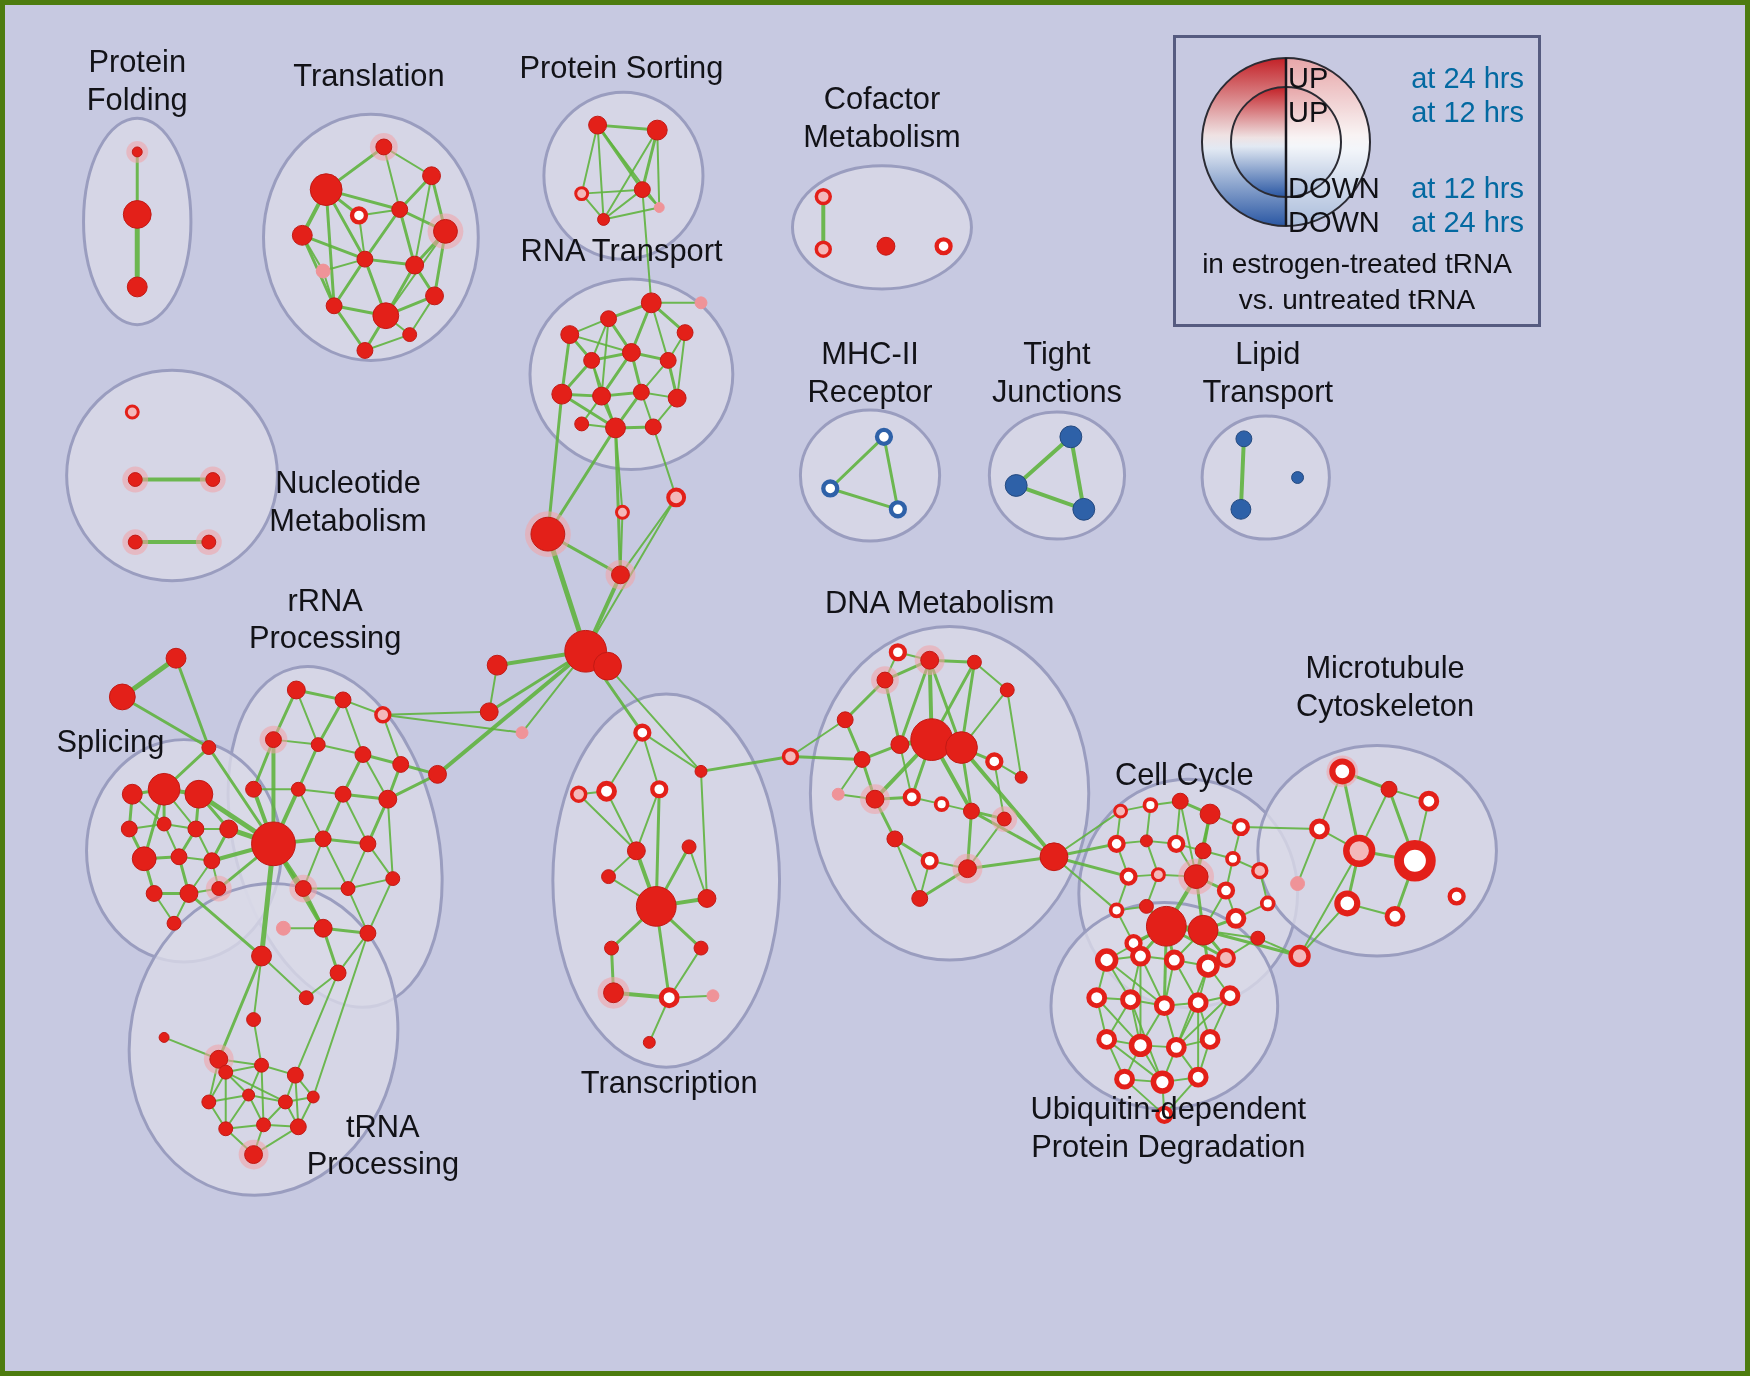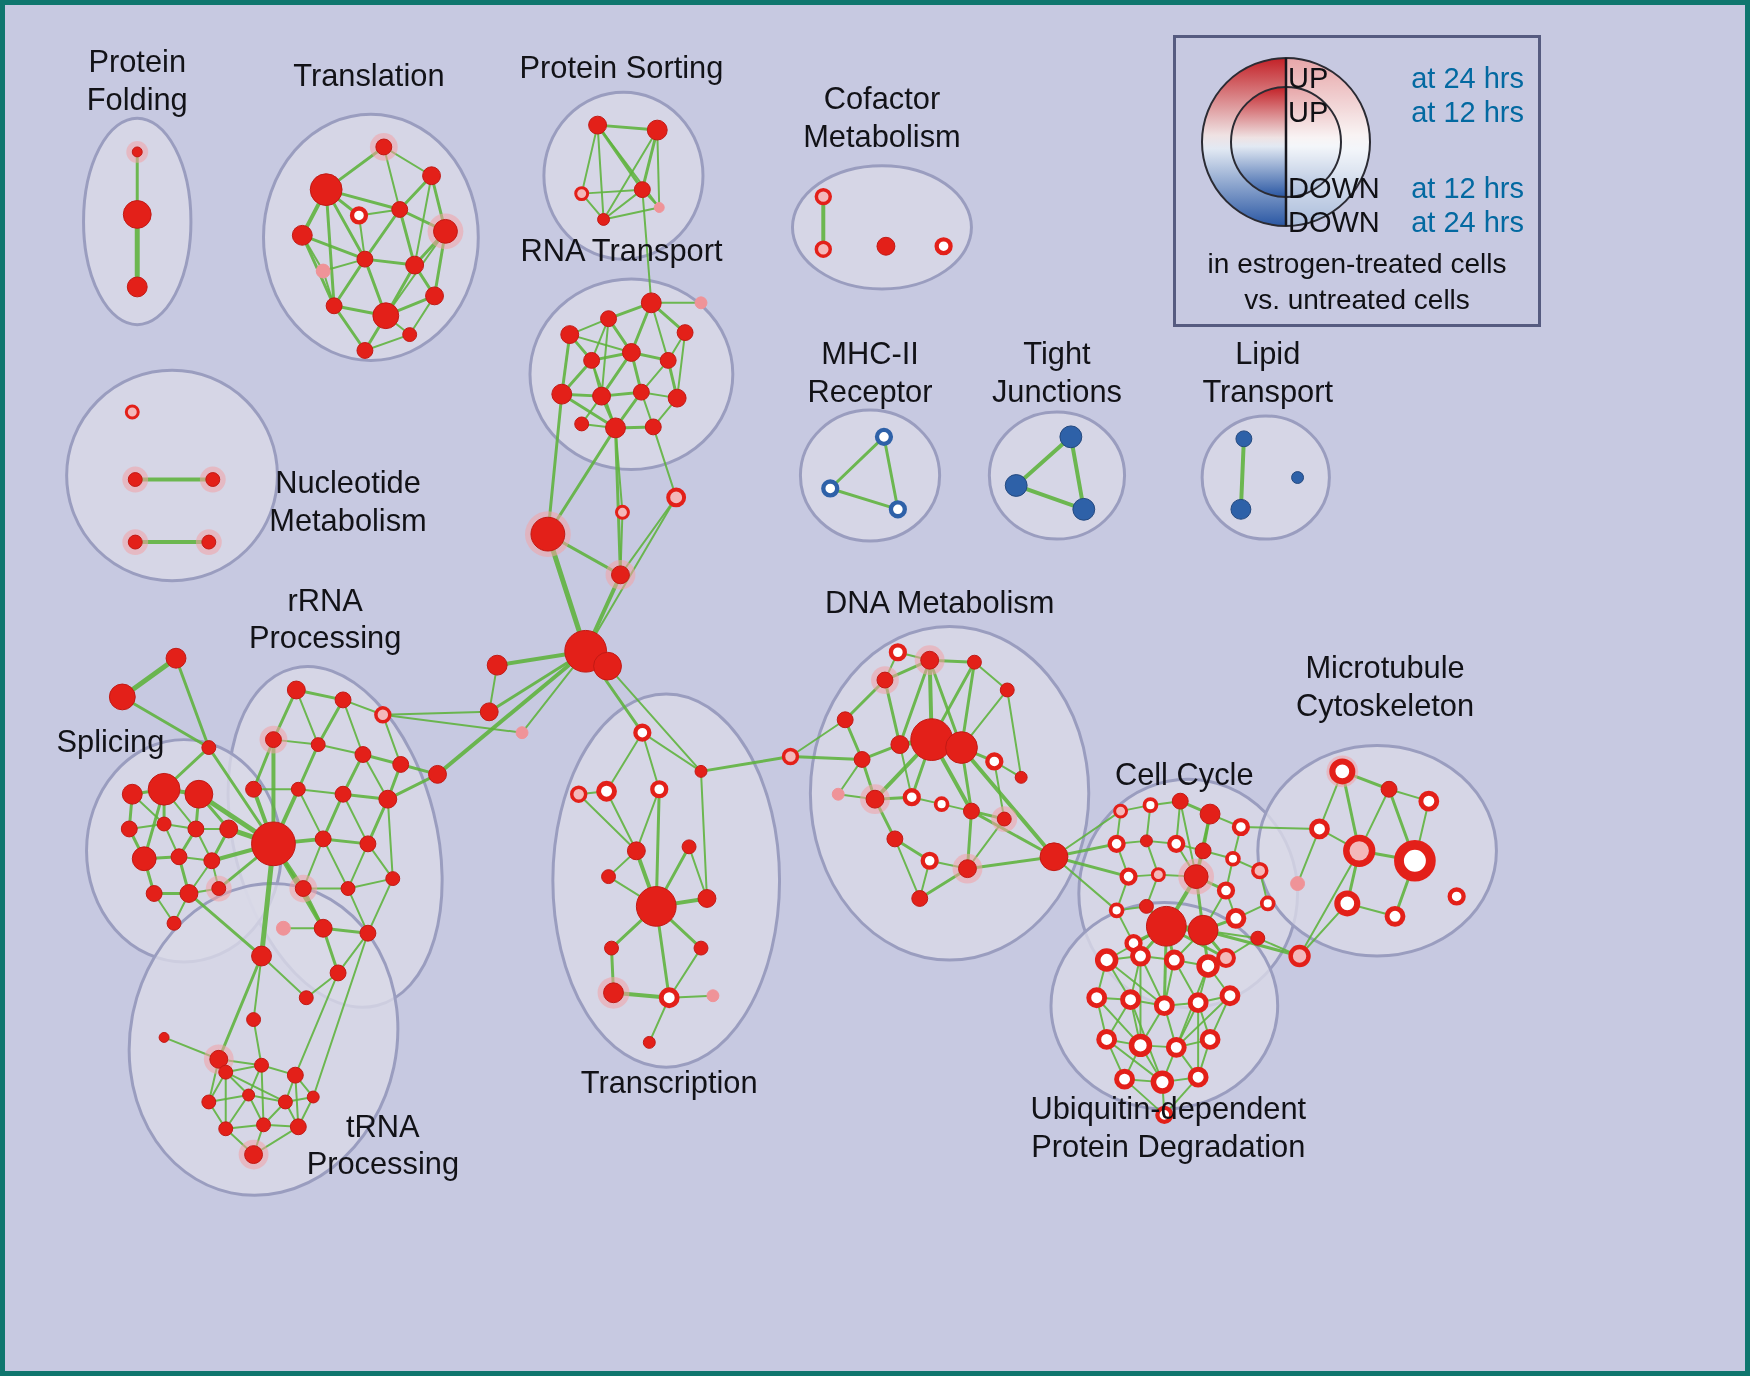--- a/index.html
+++ b/index.html
@@ -1,21 +1,21 @@
 <!DOCTYPE html>
 <html><head>
 <meta charset="utf-8">
 <style>
   html,body{margin:0;padding:0;background:#ffffff;}
   .stage{
     position:relative;
     width:1750px;height:1376px;
     box-sizing:border-box;
     background:#c7c9e1;
-    border:5px solid #0f766e;
+    border:5px solid #4d7c0f;
     font-family:"Liberation Sans", sans-serif;
     overflow:hidden;
   }
   #graph{position:absolute;left:0;top:0;width:100%;height:100%;}
   .legend{
     position:absolute;left:1168px;top:30px;width:368px;height:292px;
     box-sizing:border-box;
     background:#c7c9e1;
     border:3px solid #565b80;
   }
@@ -773,16 +773,16 @@
       <span class="lg-time">at 12 hrs</span>
     </div>
     <div class="lg-row" style="top:134px">
       <span class="lg-dir">DOWN</span>
       <span class="lg-time">at 12 hrs</span>
     </div>
     <div class="lg-row" style="top:168px">
       <span class="lg-dir">DOWN</span>
       <span class="lg-time">at 24 hrs</span>
     </div>
-    <div class="lg-cap" style="top:210px">in estrogen-treated cells</div>
-    <div class="lg-cap" style="top:246px">vs. untreated cells</div>
+    <div class="lg-cap" style="top:210px">in estrogen-treated tRNA</div>
+    <div class="lg-cap" style="top:246px">vs. untreated tRNA</div>
   </div>
 </div>
 
 </body></html>

